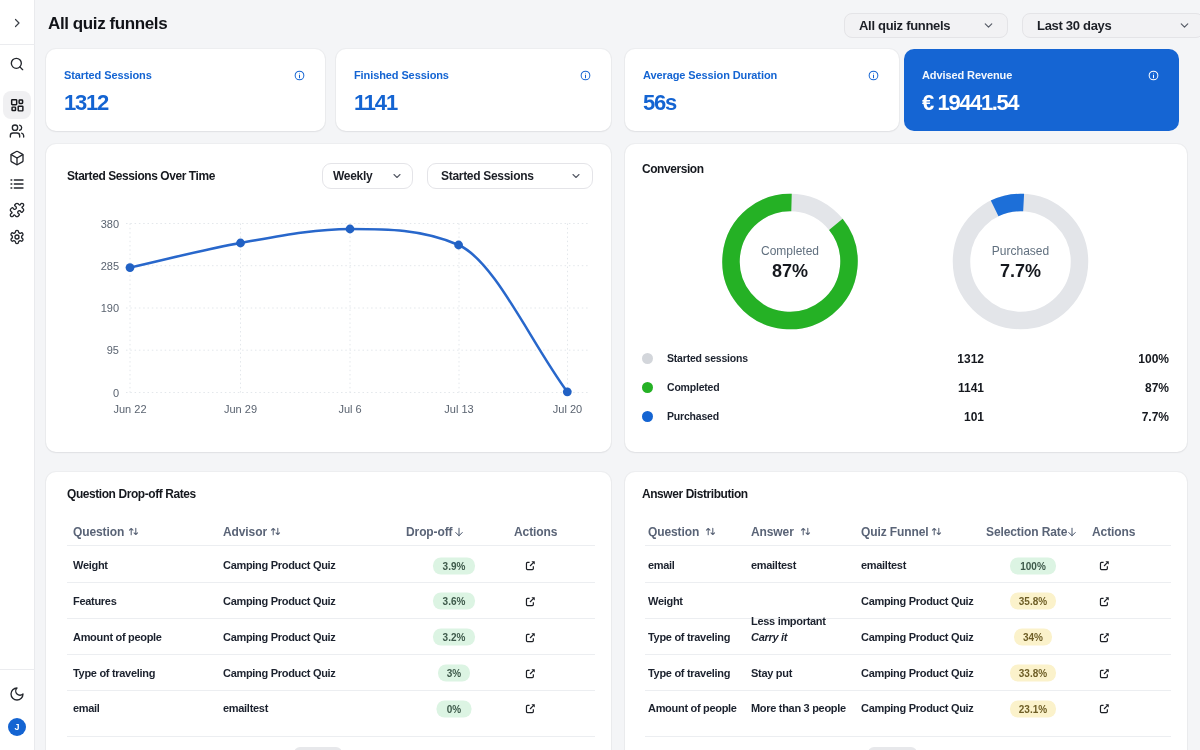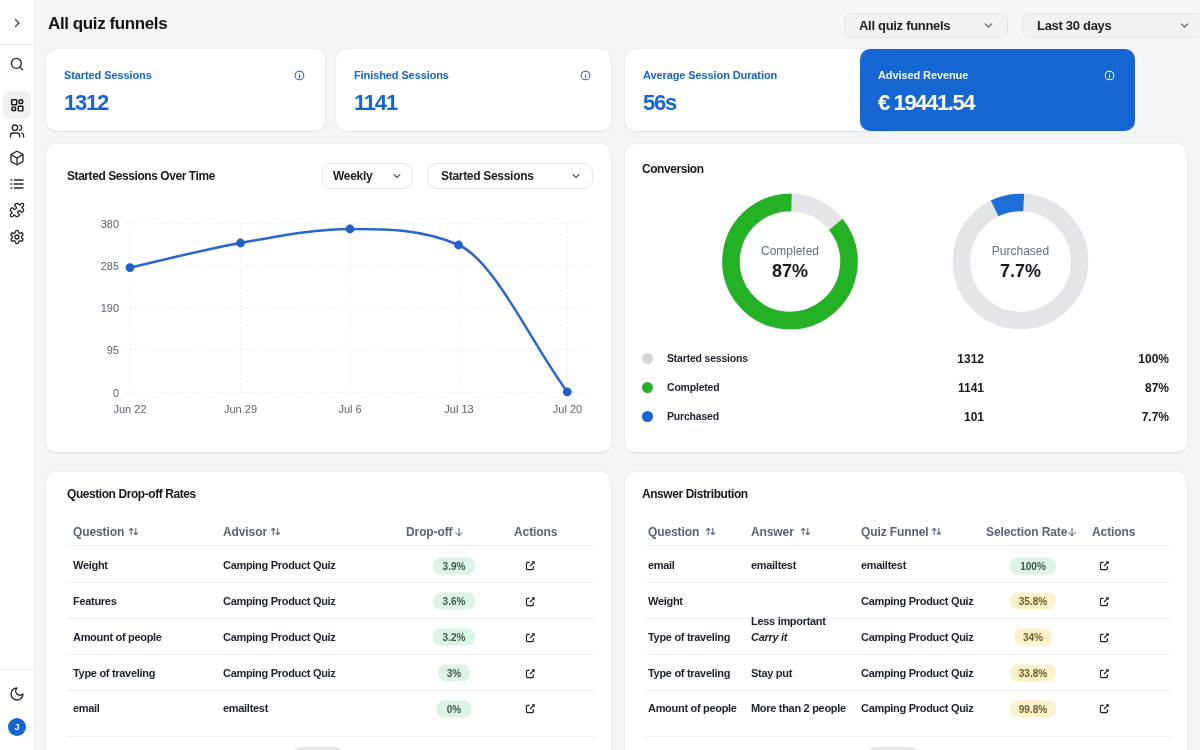--- a/index.html
+++ b/index.html
@@ -114,21 +114,21 @@
 </div>
 <div class="stat" style="left:625px; width:274px;">
   <div class="t">Average Session Duration</div>
     <div class="v">56s</div>
   <svg class="info" width="11" height="11" viewBox="0 0 24 24" fill="none" stroke="#1464d2" stroke-width="2.2" stroke-linecap="round">
       <circle cx="12" cy="12" r="9.5"></circle>
       <line x1="12" y1="11" x2="12" y2="16.8"></line>
       <circle cx="12" cy="7" r="1" fill="#1464d2" stroke="none"></circle>
     </svg>
 </div>
-<div class="stat" style="left:860px; width:275px; background:#1565d3; box-shadow:none;padding-left:12px;">
+<div class="stat" style="left:904px; width:275px; background:#1565d3; box-shadow:none;padding-left:12px;">
   <div class="t" style="color:rgba(255,255,255,.95);">Advised Revenue</div>
     <div class="v" style="color:#fff; letter-spacing:-1.4px;">€ 19441.54</div>
   <svg class="info" width="11" height="11" viewBox="0 0 24 24" fill="none" stroke="#fff" stroke-width="2.2" stroke-linecap="round">
       <circle cx="12" cy="12" r="9.5"></circle>
       <line x1="12" y1="11" x2="12" y2="16.8"></line>
       <circle cx="12" cy="7" r="1" fill="#fff" stroke="none"></circle>
     </svg>
 </div>
 
 <div class="card" style="left:46px; top:144px; width:565px; height:308px;"></div>
@@ -336,20 +336,20 @@
 <div class="abs trow" style="left:648px; top:666.5px;">Type of traveling</div>
 <div class="abs trow" style="left:751px; top:666.5px;text-align:center;">Stay put</div>
 <div class="abs trow" style="left:861px; top:666.5px;">Camping Product Quiz</div>
 <div class="badge byellow" style="left:1033px; top:673px; width:46px;">33.8%</div>
 <svg class="abs" style="left:1099.2px; top:667.6px;" width="11" height="11" viewBox="0 0 24 24" fill="none" stroke="#1b1e24" stroke-width="2.6" stroke-linejoin="round">
     <path d="M18.2 13.5v5.1a2.2 2.2 0 0 1-2.2 2.2H5.4a2.2 2.2 0 0 1-2.2-2.2V7.5a2.2 2.2 0 0 1 2.2-2.2H10"></path>
     <line x1="11" y1="13" x2="18.8" y2="5.2"></line>
     <path d="M14 2.7h7.3V10z" fill="#1b1e24" stroke="none"></path>
   </svg>
 <div class="abs trow" style="left:648px; top:702.0px;">Amount of people</div>
-<div class="abs trow" style="left:751px; top:702.0px;">More than 2 people</div>
+<div class="abs trow" style="left:751px; top:702.0px;">More than 3 people</div>
 <div class="abs trow" style="left:861px; top:702.0px;">Camping Product Quiz</div>
-<div class="badge byellow" style="left:1033px; top:708.5px; width:46px;">99.8%</div>
+<div class="badge byellow" style="left:1033px; top:708.5px; width:46px;">23.1%</div>
 <svg class="abs" style="left:1099.2px; top:703.1px;" width="11" height="11" viewBox="0 0 24 24" fill="none" stroke="#1b1e24" stroke-width="2.6" stroke-linejoin="round">
     <path d="M18.2 13.5v5.1a2.2 2.2 0 0 1-2.2 2.2H5.4a2.2 2.2 0 0 1-2.2-2.2V7.5a2.2 2.2 0 0 1 2.2-2.2H10"></path>
     <line x1="11" y1="13" x2="18.8" y2="5.2"></line>
     <path d="M14 2.7h7.3V10z" fill="#1b1e24" stroke="none"></path>
   </svg>
 
 </body></html>

